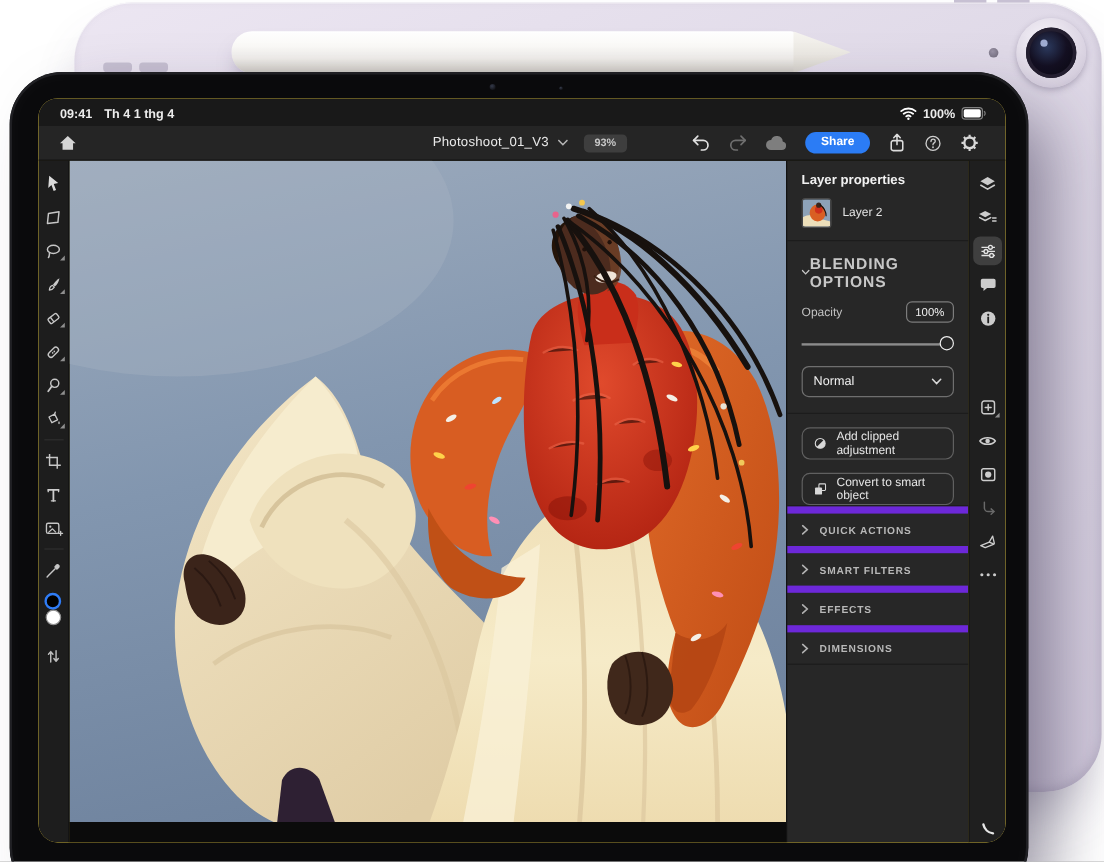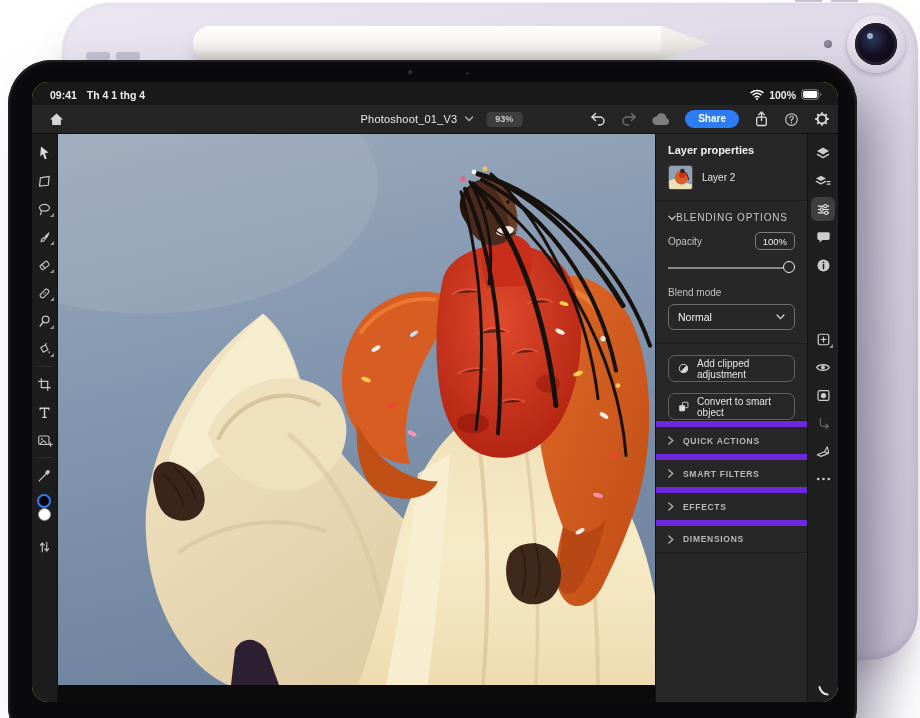--- a/index.html
+++ b/index.html
@@ -54,21 +54,21 @@
 
   
   .ps-toolbar { height:29px; background:#252525; border-bottom:1px solid #101010;
     display:flex; align-items:center; position:relative; flex:0 0 auto; }
   .home-btn { width:48px; height:100%; display:flex; align-items:center; justify-content:center; }
   .title-wrap { position:absolute; left:50%; transform:translateX(-46%); top:0; height:100%;
     display:flex; align-items:center; gap:7px; }
   .doc-title { font-size:11px; color:#e9e9e9; letter-spacing:.2px; }
   .zoom-badge { background:#3e3e3e; color:#c9c9c9; font-size:9px; font-weight:700;
     padding:2.5px 9px; border-radius:4px; margin-left:6px; }
-  .tb-right { margin-left:auto; display:flex; align-items:center; gap:15px; padding-right:8px; }
+  .tb-right { margin-left:auto; display:flex; align-items:center; gap:15px; padding-right:22px; }
   .share-btn { background:#2b7cf5; color:#fff; font-size:10px; font-weight:700;
     padding:4px 13px; border-radius:11px; line-height:1; }
 
   
   .main { flex:1; display:flex; min-height:0; }
 
   
   .tool-rail { width:26px; background:#1d1d1d; border-right:1px solid #101010;
     display:flex; flex-direction:column; align-items:center; padding-top:5px; flex:0 0 auto; }
   .tool { width:26px; height:28px; display:flex; align-items:center; justify-content:center; position:relative; }
@@ -90,21 +90,21 @@
   
   .props { width:152px; background:#272727; border-left:1px solid #121212; flex:0 0 auto;
     display:flex; flex-direction:column; overflow:hidden; color:#cfcfcf; }
   .props-title { font-size:11px; font-weight:700; color:#f1f1f1; padding:10px 12px 8px; }
   .layer-row { display:flex; align-items:center; gap:9px; padding:1px 12px 10px; }
   .thumb { width:25px; height:25px; border-radius:3px; overflow:hidden; border:1px solid #4a4a4a; flex:0 0 auto; }
   .thumb svg { display:block; width:100%; height:100%; }
   .layer-name { font-size:10px; color:#e3e3e3; }
   .hr { height:1px; background:#1c1c1c; flex:0 0 auto; }
   .blend-head { display:flex; align-items:center; gap:0; padding:11px 12px 9px;
-    font-size:10px; font-weight:400; letter-spacing:.8px; color:#c7c7c7; }
+    font-size:13px; font-weight:700; letter-spacing:.8px; color:#c7c7c7; }
   .opacity-row { display:flex; justify-content:space-between; align-items:center; padding:0 12px; }
   .opacity-label, .blend-label { font-size:10px; color:#c2c2c2; }
   .opacity-value { border:1px solid #7c7c7c; border-radius:5px; padding:2.5px 7px; font-size:9.5px; color:#ededed; }
   .slider { margin:11px 15px 12px 12px; position:relative; height:13px; }
   .slider .track { position:absolute; left:0; right:2px; top:6px; height:1.5px; background:#8b8b8b; }
   .slider .knob { position:absolute; right:-3px; top:0; width:12px; height:12px; border-radius:50%;
     border:1.5px solid #ededed; background:#272727; }
   .blend-label { padding:1px 12px 6px; display:block; }
   .dropdown { margin:0 12px 13px; border:1px solid #6f6f6f; border-radius:6px; height:26px;
     display:flex; align-items:center; justify-content:space-between; padding:0 9px;
@@ -465,21 +465,20 @@
 
         <div class="opacity-row">
           <span class="opacity-label">Opacity</span>
           <span class="opacity-value">100%</span>
         </div>
         <div class="slider">
           <div class="track"></div>
           <div class="knob"></div>
         </div>
 
-        <span class="blend-label">Blend mode</span>
         <div class="dropdown">
           <span>Normal</span>
           <svg class="ic" width="9" height="6" viewBox="0 0 10 7">
             <path d="M1,1.2 L5,5.4 L9,1.2" stroke="#d8d8d8" stroke-width="1.5" fill="none" stroke-linecap="round"></path>
           </svg>
         </div>
         <div class="hr"></div>
 
         <div class="panel-btn">
           <svg class="ic" width="13" height="13" viewBox="0 0 14 14">

